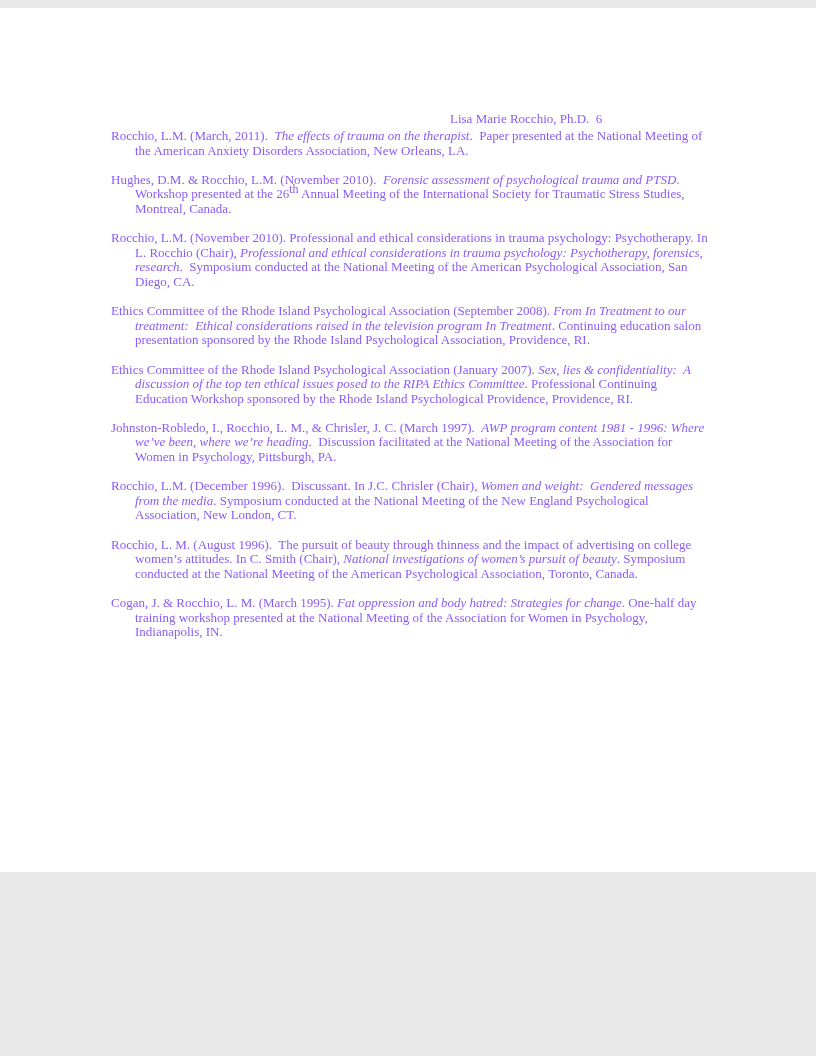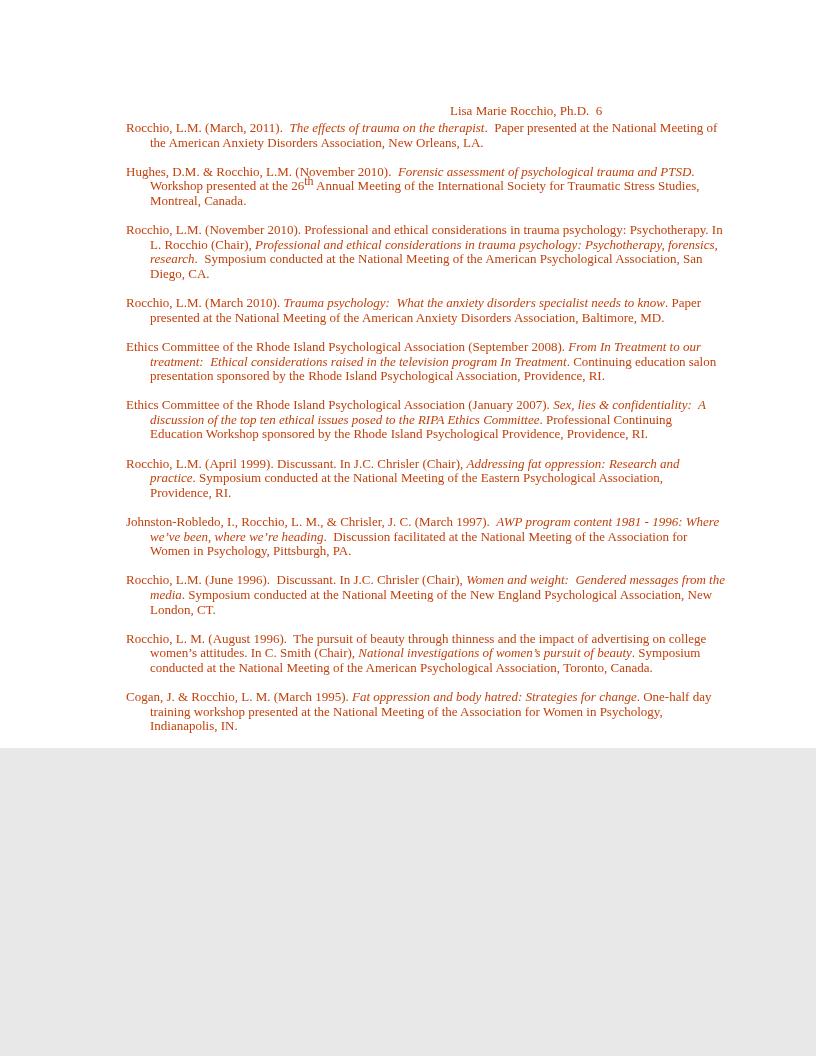--- a/index.html
+++ b/index.html
@@ -1,38 +1,38 @@
 <!DOCTYPE html>
 <html><head>
 <meta charset="utf-8">
 <style>
   * { margin: 0; padding: 0; box-sizing: border-box; }
   html, body { background: #e8e8e8; }
   .page {
     position: relative;
     width: 816px;
-    height: 748px;
-    margin: 0 auto;
+    height: 864px;
+    margin: 8px auto;
     background: #ffffff;
     font-family: "Liberation Serif", "DejaVu Serif", serif;
     font-size: 13px;
-    color: #c2410c;
+    color: #8b5cf6;
     overflow: hidden;
   }
   .header {
     position: absolute;
     top: 89px;
     left: 437px;
     white-space: pre;
     line-height: 14.6px;
   }
   .content {
     position: absolute;
     top: 121px;
-    left: 126px;
+    left: 111px;
     width: 601px;
   }
   .entry {
     padding-left: 24px;
     text-indent: -24px;
     margin-bottom: 14.6px;
     line-height: 14.6px;
     white-space: pre-wrap;
   }
   .entry em { font-style: italic; }
@@ -56,26 +56,24 @@
 <div class="page">
 
   <div class="header">
     <span>Lisa Marie Rocchio, Ph.D.  6</span>
   </div>
 
   <div class="content">
       <p class="entry"><span>Rocchio, L.M. (March, 2011).  </span><em>The effects of trauma on the therapist</em><span>.  Paper presented at the National Meeting of the American Anxiety Disorders Association, New Orleans, LA.</span></p>
       <p class="entry"><span>Hughes, D.M. &amp; Rocchio, L.M. (November 2010).  </span><em>Forensic assessment of psychological trauma and PTSD</em><span>. Workshop presented at the 26</span><sup>th</sup><span> Annual Meeting of the International Society for Traumatic Stress Studies, Montreal, Canada.</span></p>
       <p class="entry"><span>Rocchio, L.M. (November 2010). Professional and ethical considerations in trauma psychology: Psychotherapy. In L. Rocchio (Chair), </span><em>Professional and ethical considerations in trauma psychology: Psychotherapy, forensics, research</em><span>.  Symposium conducted at the National Meeting of the American Psychological Association, San Diego, CA.</span></p>
-      <p class="entry"><span>Rocchio, L.M. (March 2010). </span><em>Trauma psychology:  What the anxiety disorders specialist needs to know</em><span>. Paper presented at the National Meeting of the American Anxiety Disorders Association, Baltimore, MD.</span></p>
       <p class="entry"><span>Ethics Committee of the Rhode Island Psychological Association (September 2008). </span><em>From In Treatment to our treatment:  Ethical considerations raised in the television program In Treatment</em><span>. Continuing education salon presentation sponsored by the Rhode Island Psychological Association, Providence, RI.</span></p>
       <p class="entry"><span>Ethics Committee of the Rhode Island Psychological Association (January 2007). </span><em>Sex, lies &amp; confidentiality:  A discussion of the top ten ethical issues posed to the RIPA Ethics Committee</em><span>. Professional Continuing Education Workshop sponsored by the Rhode Island Psychological Providence, Providence, RI.</span></p>
-      <p class="entry"><span>Rocchio, L.M. (April 1999). Discussant. In J.C. Chrisler (Chair), </span><em>Addressing fat oppression: Research and practice</em><span>. Symposium conducted at the National Meeting of the Eastern Psychological Association, Providence, RI.</span></p>
       <p class="entry"><span>Johnston-Robledo, I., Rocchio, L. M., &amp; Chrisler, J. C. (March 1997).  </span><em>AWP program content 1981 - 1996: Where we’ve been, where we’re heading</em><span>.  Discussion facilitated at the National Meeting of the Association for Women in Psychology, Pittsburgh, PA.</span></p>
-      <p class="entry"><span>Rocchio, L.M. (June 1996).  Discussant. In J.C. Chrisler (Chair), </span><em>Women and weight:  Gendered messages from the media</em><span>. Symposium conducted at the National Meeting of the New England Psychological Association, New London, CT.</span></p>
+      <p class="entry"><span>Rocchio, L.M. (December 1996).  Discussant. In J.C. Chrisler (Chair), </span><em>Women and weight:  Gendered messages from the media</em><span>. Symposium conducted at the National Meeting of the New England Psychological Association, New London, CT.</span></p>
       <p class="entry"><span>Rocchio, L. M. (August 1996).  The pursuit of beauty through thinness and the impact of advertising on college women’s attitudes. In C. Smith (Chair), </span><em>National investigations of women’s pursuit of beauty</em><span>. Symposium conducted at the National Meeting of the American Psychological Association, Toronto, Canada.</span></p>
       <p class="entry"><span>Cogan, J. &amp; Rocchio, L. M. (March 1995). </span><em>Fat oppression and body hatred: Strategies for change</em><span>. One-half day training workshop presented at the National Meeting of the Association for Women in Psychology, Indianapolis, IN.</span></p>
     </div>
 
   <div class="footer">
     <div>3502-006</div>
     
   </div>
 
 </div>

